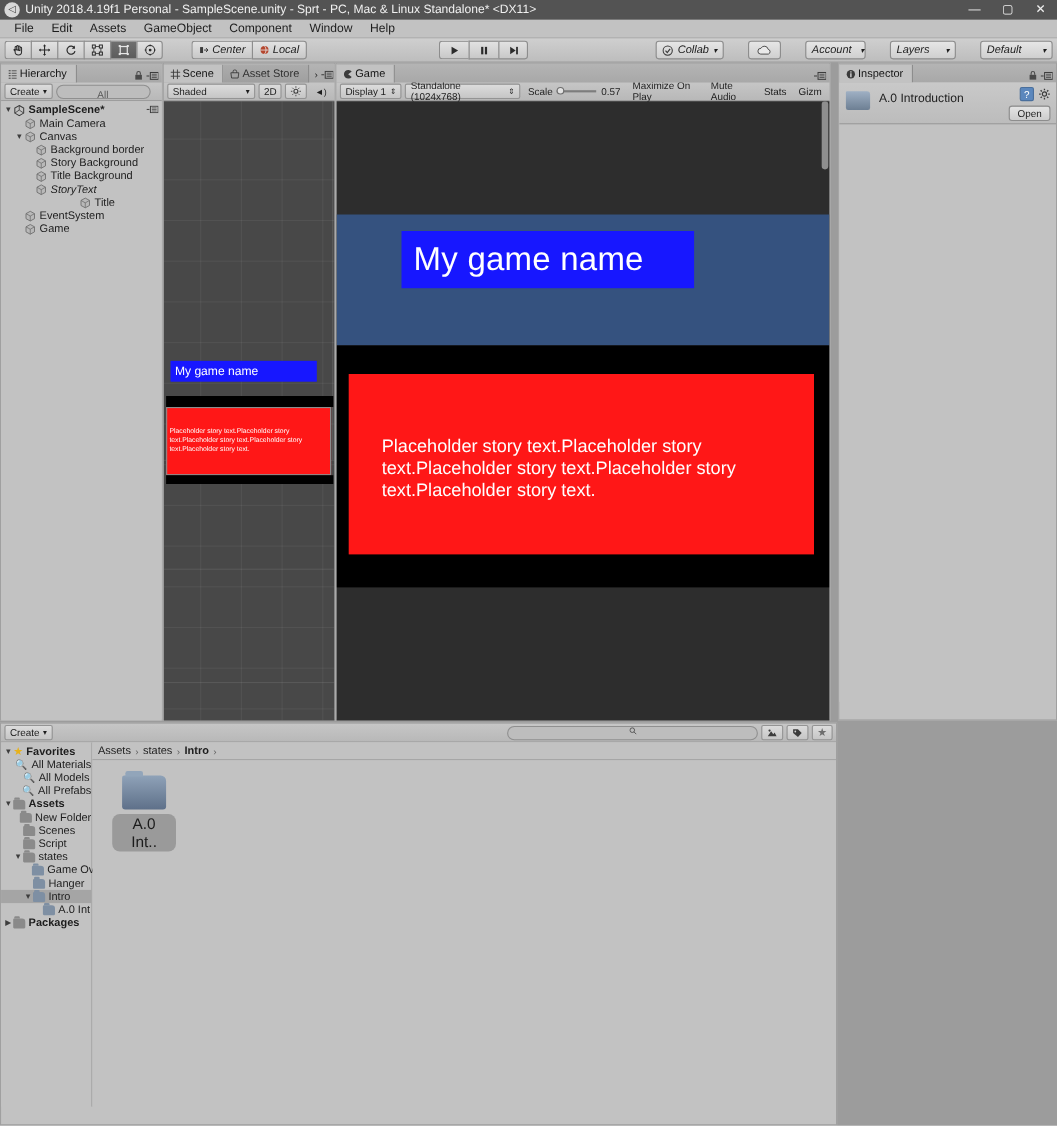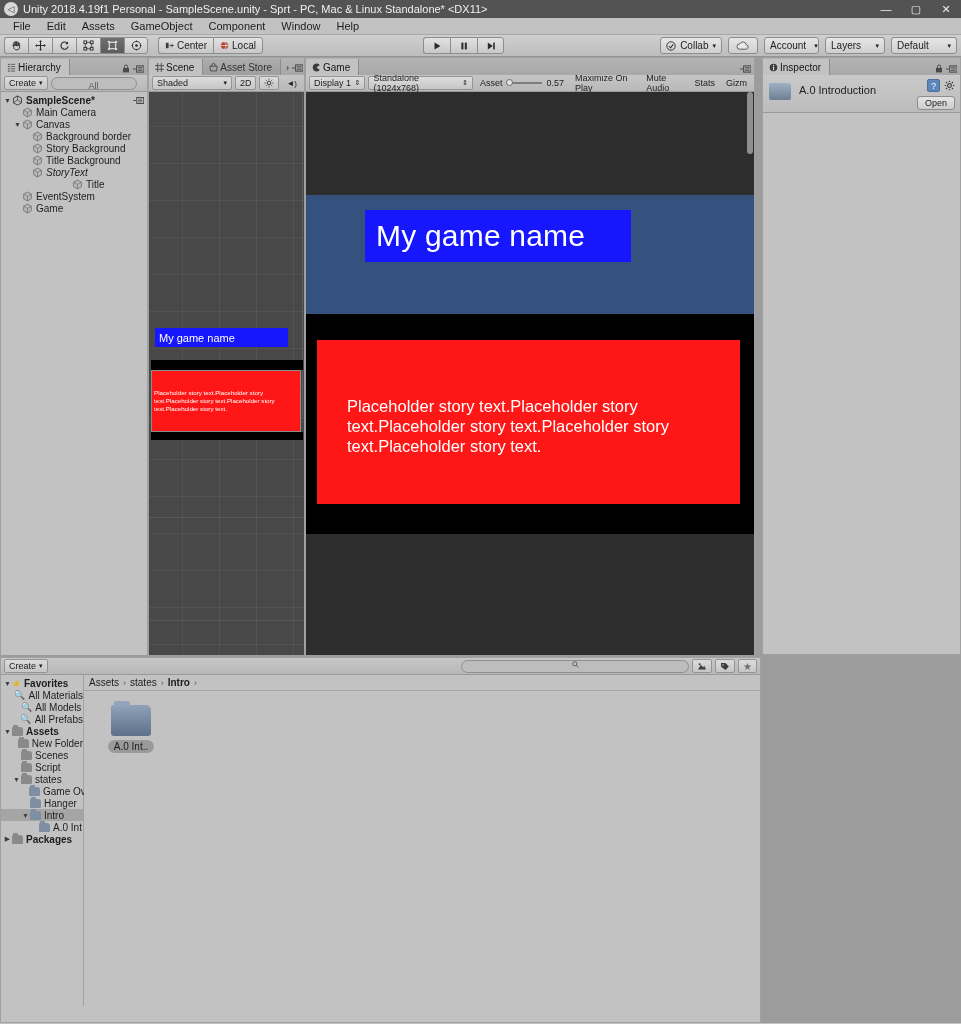--- a/index.html
+++ b/index.html
@@ -31,21 +31,21 @@
   .menubar{
     height:17px; background:#c2c2c2; display:flex; align-items:center;
     padding-left:5px; border-bottom:1px solid #a8a8a8;
   }
   .menubar span{ padding:0 8px; line-height:17px; font-size:11px; color:#1d1d1d; }
 
   
   .toolbar{
     height:22px; background:linear-gradient(#cfcfcf,#bdbdbd);
     display:flex; align-items:center; border-bottom:1px solid #939393;
-    padding:0 4px; gap:0;
+    padding:0 4px; gap:16px;font-style:italic;
   }
   .tgroup{ display:flex; margin-right:10px; }
   .tbtn{
     width:24px; height:17px; background:linear-gradient(#e2e2e2,#c8c8c8);
     border:1px solid #8d8d8d; border-right-width:0;
     display:flex; align-items:center; justify-content:center;
   }
   .tbtn:first-child{ border-radius:3px 0 0 3px; }
   .tbtn:last-child{ border-right-width:1px; border-radius:0 3px 3px 0; }
   .tbtn.on{ background:linear-gradient(#6f6f6f,#5c5c5c); }
@@ -175,21 +175,21 @@
   .asset{ width:58px; text-align:center; }
   .folder-lg{
     width:40px; height:31px; margin:0 auto;
     background:linear-gradient(#8fa2b8,#5e7089); border-radius:2px 5px 3px 3px; position:relative;
   }
   .folder-lg:before{
     content:""; position:absolute; left:3px; top:-4px; width:16px; height:5px;
     background:#92a5ba; border-radius:2px 2px 0 0;
   }
   .asset-label{
-    display:inline-block; margin-top:4px; font-size:10px; background:#9a9a9a; color:#1c1c1c;
+    display:inline-block; margin-top:4px; font-size:14px; background:#9a9a9a; color:#1c1c1c;
     border-radius:7px; padding:1px 6px;
   }
   .prow{ display:flex; align-items:center; height:12px; font-size:10px; padding-left:2px; white-space:nowrap;}
   .prow.sel{ background:#a5a5a5; }
   .prow b{ font-weight:bold; }
   .star{ color:#e8b21a; font-size:10px; margin-right:3px; }
   .mag{ color:#d9a41c; font-size:9px; margin-right:3px; }
   .fold{
     width:11px; height:9px; margin-right:3px; background:#8a8a8a;
     border-radius:1px 3px 1px 1px; position:relative; flex:0 0 auto;
@@ -567,21 +567,21 @@
       <div class="subbar">
         <div class="sbtn" style="width:66px;justify-content:space-between">
           <span>Display 1</span>
           <span class="caret" style="font-size:7px">⇕</span>
         </div>
         <div class="sbtn" style="width:124px;justify-content:space-between">
           <span>Standalone (1024x768)</span>
           <span class="caret" style="font-size:7px">⇕</span>
         </div>
         <div class="sbtn flat" style="gap:4px">
-          <span>Asset</span>
+          <span>Scale</span>
           <span style="display:inline-block;width:36px;height:2px;background:#7d7d7d;position:relative">
             <span style="position:absolute;left:0;top:-3px;width:7px;height:7px;border-radius:50%;background:#e2e2e2;border:1px solid #6d6d6d"></span>
           </span>
           <span>0.57</span>
         </div>
         <div class="sbtn flat">
             <span>Maximize On Play</span>
           </div>
         <div class="sbtn flat">
             <span>Mute Audio</span>

